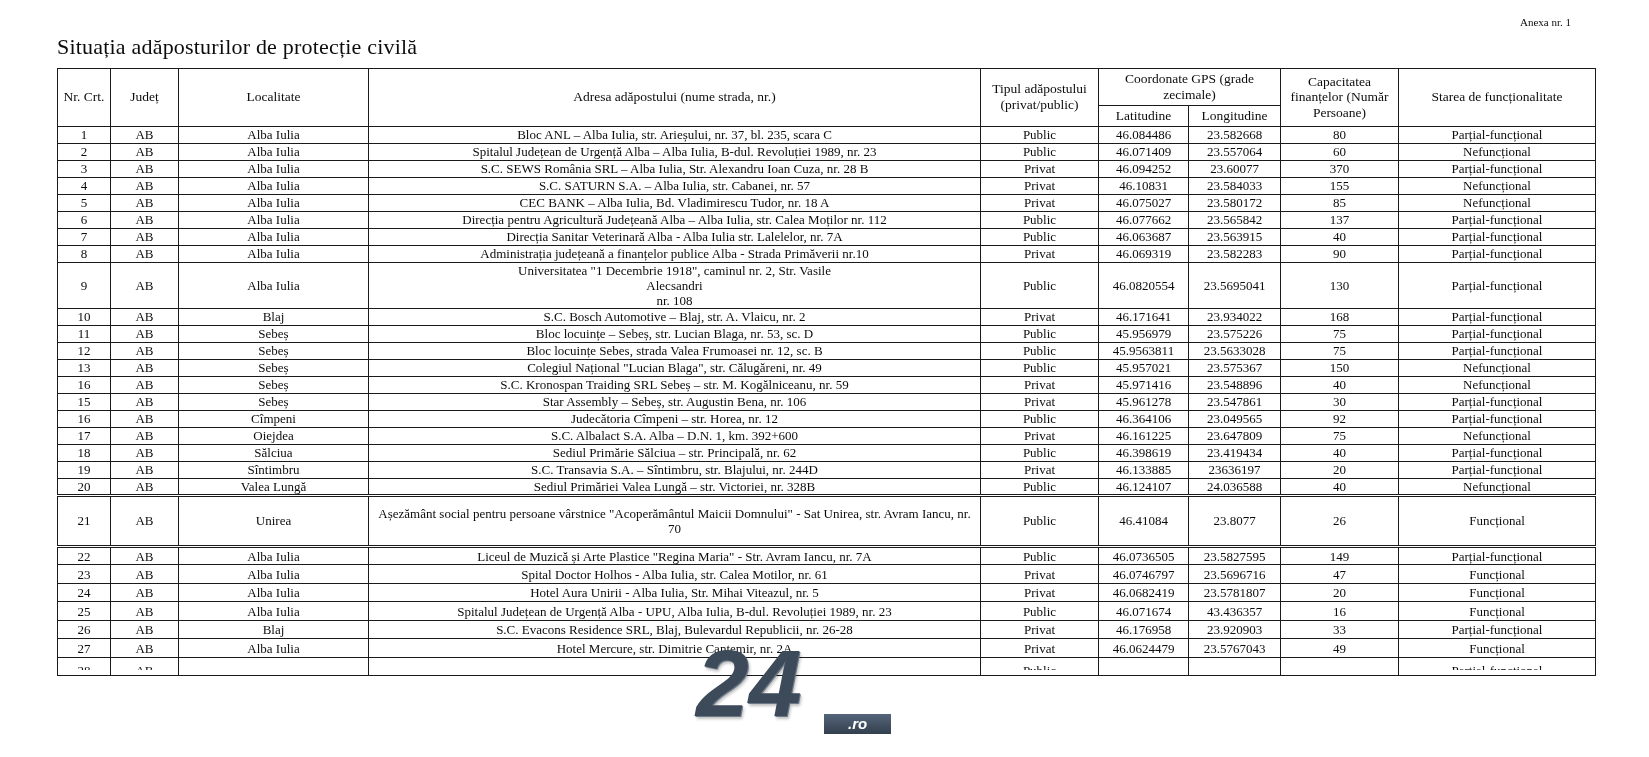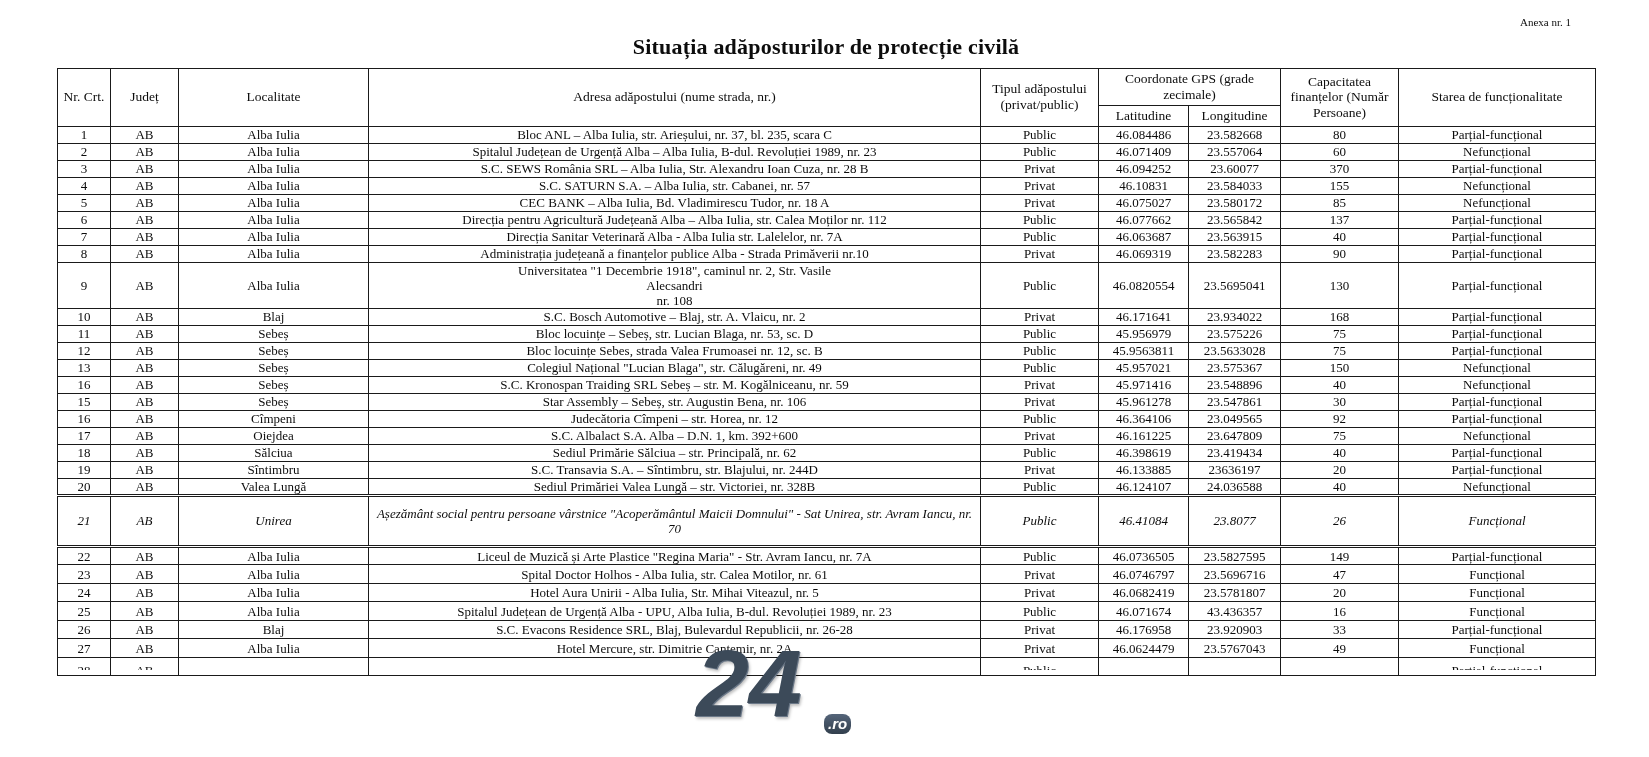--- a/index.html
+++ b/index.html
@@ -10,21 +10,21 @@
     color:#0c0c0c;
     position:relative;
     overflow:hidden;
   }
   .annex {
     position:absolute; top:16px; right:78px;
     font-size:11px;
   }
   .doc-title {
     position:absolute; top:34px; left:57px; width:1538px;
-    text-align:center; font-size:22px; font-weight:bold;
+    text-align:left; font-size:22px; font-weight:normal;
     letter-spacing:.2px;
   }
   table.shelters {
     position:absolute; top:68px; left:57px; width:1538px;
     border-collapse:collapse; table-layout:fixed;
     background:#fff;
   }
   .shelters th, .shelters td {
     border:1px solid #1a1a1a;
     text-align:center; vertical-align:middle;
@@ -34,21 +34,21 @@
   .shelters thead th {
     font-weight:normal; font-size:13.5px; line-height:1.18;
     padding:2px 3px;
   }
   .shelters thead tr:first-child { height:28px; }
   .shelters thead tr:nth-child(2) { height:20px; }
   .shelters tbody tr { height:17px; }
   .shelters tbody td { font-size:13px; line-height:15px; }
   .shelters tbody td span { white-space:pre-line; }
   
-  .shelters tbody tr:nth-child(21) td { border-top:3px double #1a1a1a; padding-top:9px; padding-bottom:9px;font-style:italic; }
+  .shelters tbody tr:nth-child(21) td { border-top:3px double #1a1a1a; padding-top:9px; padding-bottom:9px; }
   .shelters tbody tr:nth-child(22) td { border-top:3px double #1a1a1a; }
   .shelters tbody tr:nth-child(n+22) { height:18.5px; }
   
   .shelters tbody tr.partial td { height:6px; padding:0 2px; }
   .shelters tbody tr.partial td span { display:block; height:7px; overflow:hidden; }
 
   
   .logo {
     position:absolute; left:600px; top:650px; width:310px; height:105px;
     font-family:"Liberation Sans","DejaVu Sans",sans-serif;
@@ -66,22 +66,21 @@
   .logo-24 {
     position:absolute; left:96px; top:-14px;
     font-size:95px; line-height:1; font-weight:bold; font-style:italic;
     color:#3c4a59;
     text-shadow:1px 1px 0 #6b7888, 2px 3px 3px rgba(0,0,0,.25);
   }
   .logo-ro {
     position:absolute; left:224px; top:64px;
     background:linear-gradient(180deg,#55657a,#323f4d);
     color:#fff; font-size:15px; font-weight:bold; font-style:italic;
-    padding:1px 4px 2px;
-    border-radius:8px;
+    padding:1px 24px 2px;
   }
 </style>
 </head>
 <body>
 
 <div class="annex">Anexa nr. 1</div>
 
 <div class="doc-title">Situația adăposturilor de protecție civilă</div>
 
 <table class="shelters">

